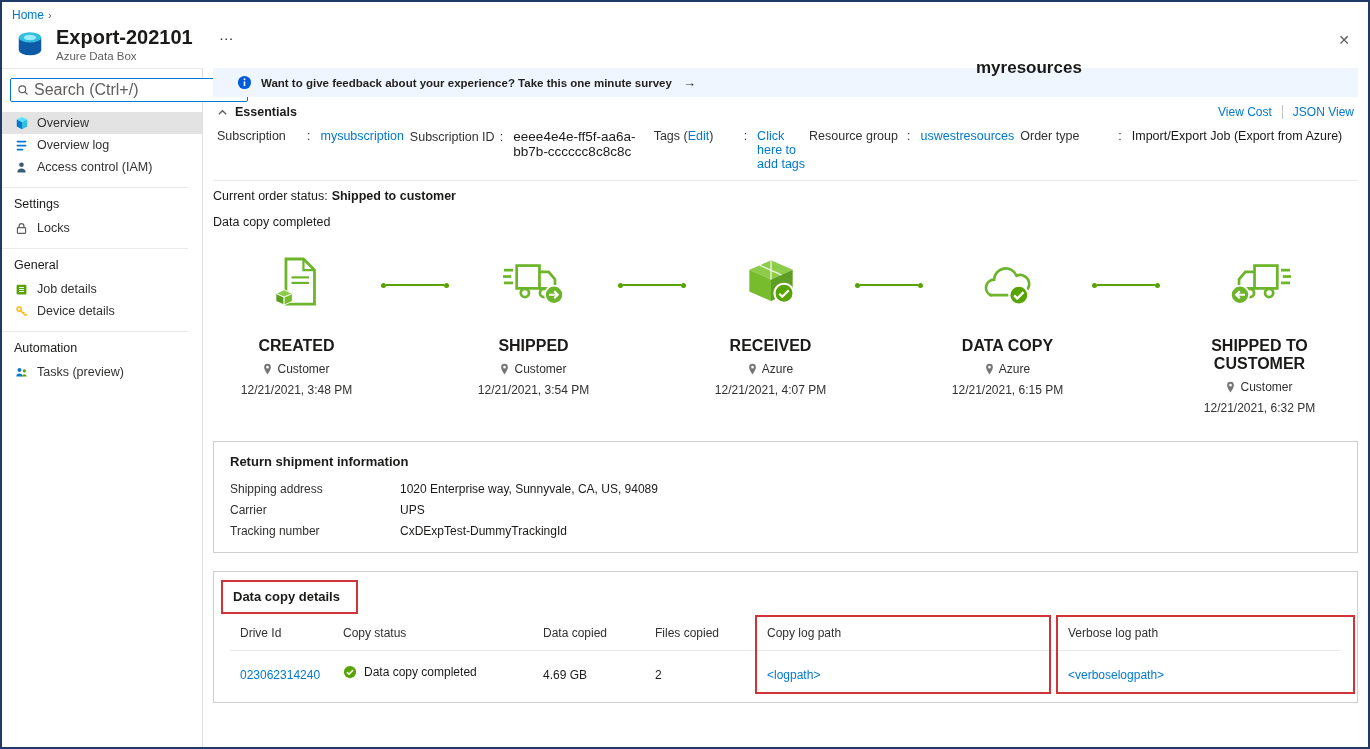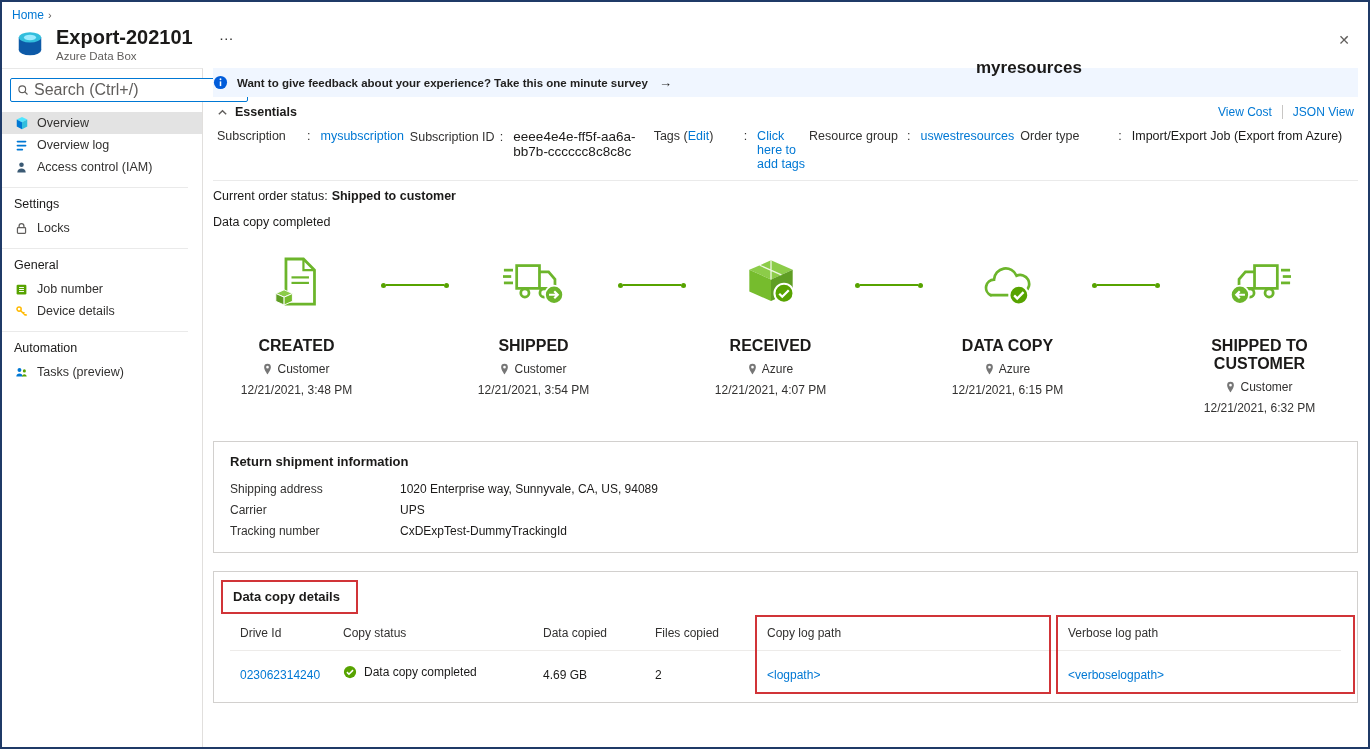--- a/index.html
+++ b/index.html
@@ -27,21 +27,21 @@
 .nav{margin-top:10px}
 .nav-item{display:flex;align-items:center;gap:8px;height:22px;padding-left:12px;cursor:pointer}
 .nav-item.selected{background:#e3e3e3}
 .nav-icon{width:15px;display:inline-flex;justify-content:center}
 .nav-sec-divider{border:none;border-top:1px solid #eaeaea;margin:9px 14px 0 0}
 .nav-sec-title{padding:9px 0 6px 12px;color:#1b1a19}
 main{flex:1;padding:0 10px;display:flex;flex-direction:column;min-width:0}
 .toolbar{display:flex;gap:28px;align-items:center;padding:10px 0 12px;margin-left:12px;font-size:12.5px}
 .tb-btn{display:inline-flex;align-items:center;gap:7px;color:#323130;cursor:pointer}
 .tb-btn.disabled{color:#a19f9d;cursor:default}
-.banner{background:#f0f6ff;height:29px;display:flex;align-items:center;gap:9px;padding:0 0;font-size:11.5px;font-weight:600;color:#201f1e;cursor:pointer}
+.banner{background:#f0f6ff;height:29px;display:flex;align-items:center;gap:9px;padding:0 24px;font-size:11.5px;font-weight:600;color:#201f1e;cursor:pointer}
 .banner .arrow{font-size:13px;margin-left:2px}
 .ess-header{display:flex;justify-content:space-between;align-items:center;margin-top:8px;padding:0 4px}
 .ess-toggle{display:inline-flex;align-items:center;gap:7px;font-size:12.5px;font-weight:600;color:#1b1a19;cursor:pointer}
 .ess-links{display:flex;align-items:center;gap:10px;font-size:12px}
 .vdiv{width:1px;height:14px;background:#c8c6c4}
 .ess-grid{display:flex;margin-top:10px;padding:0 4px}
 .ess-col{display:flex;flex-direction:row;gap:6px}
 .ess-col.left{width:592px;flex:0 0 auto}
 .ess-row{display:flex;align-items:baseline;font-size:12.5px}
 .ess-label{width:88px;color:#323130;flex:0 0 auto}
@@ -172,21 +172,21 @@
 
         <hr class="nav-sec-divider">
         <div class="nav-sec-title">General</div>
         <div class="nav-item">
           <span class="nav-icon icon">
             <svg viewBox="0 0 16 16" width="13" height="13">
                 <rect x="2" y="2" width="12" height="12" rx="1.5" fill="#57a300"></rect>
                 <path d="M5 5.5h6M5 8h6M5 10.5h6" stroke="#fff" stroke-width="1.2"></path>
               </svg>
           </span>
-          <span>Job number</span>
+          <span>Job details</span>
         </div>
         <div class="nav-item">
           <span class="nav-icon icon">
             <svg viewBox="0 0 16 16" width="13" height="13">
                 <circle cx="5" cy="5" r="2.6" fill="none" stroke="#ffb900" stroke-width="1.8"></circle>
                 <path d="M7 7l6 6M13 13l1.4-1.4M10.2 10.2l1.4-1.4" stroke="#ffb900" stroke-width="1.8" fill="none"></path>
               </svg>
           </span>
           <span>Device details</span>
         </div>

